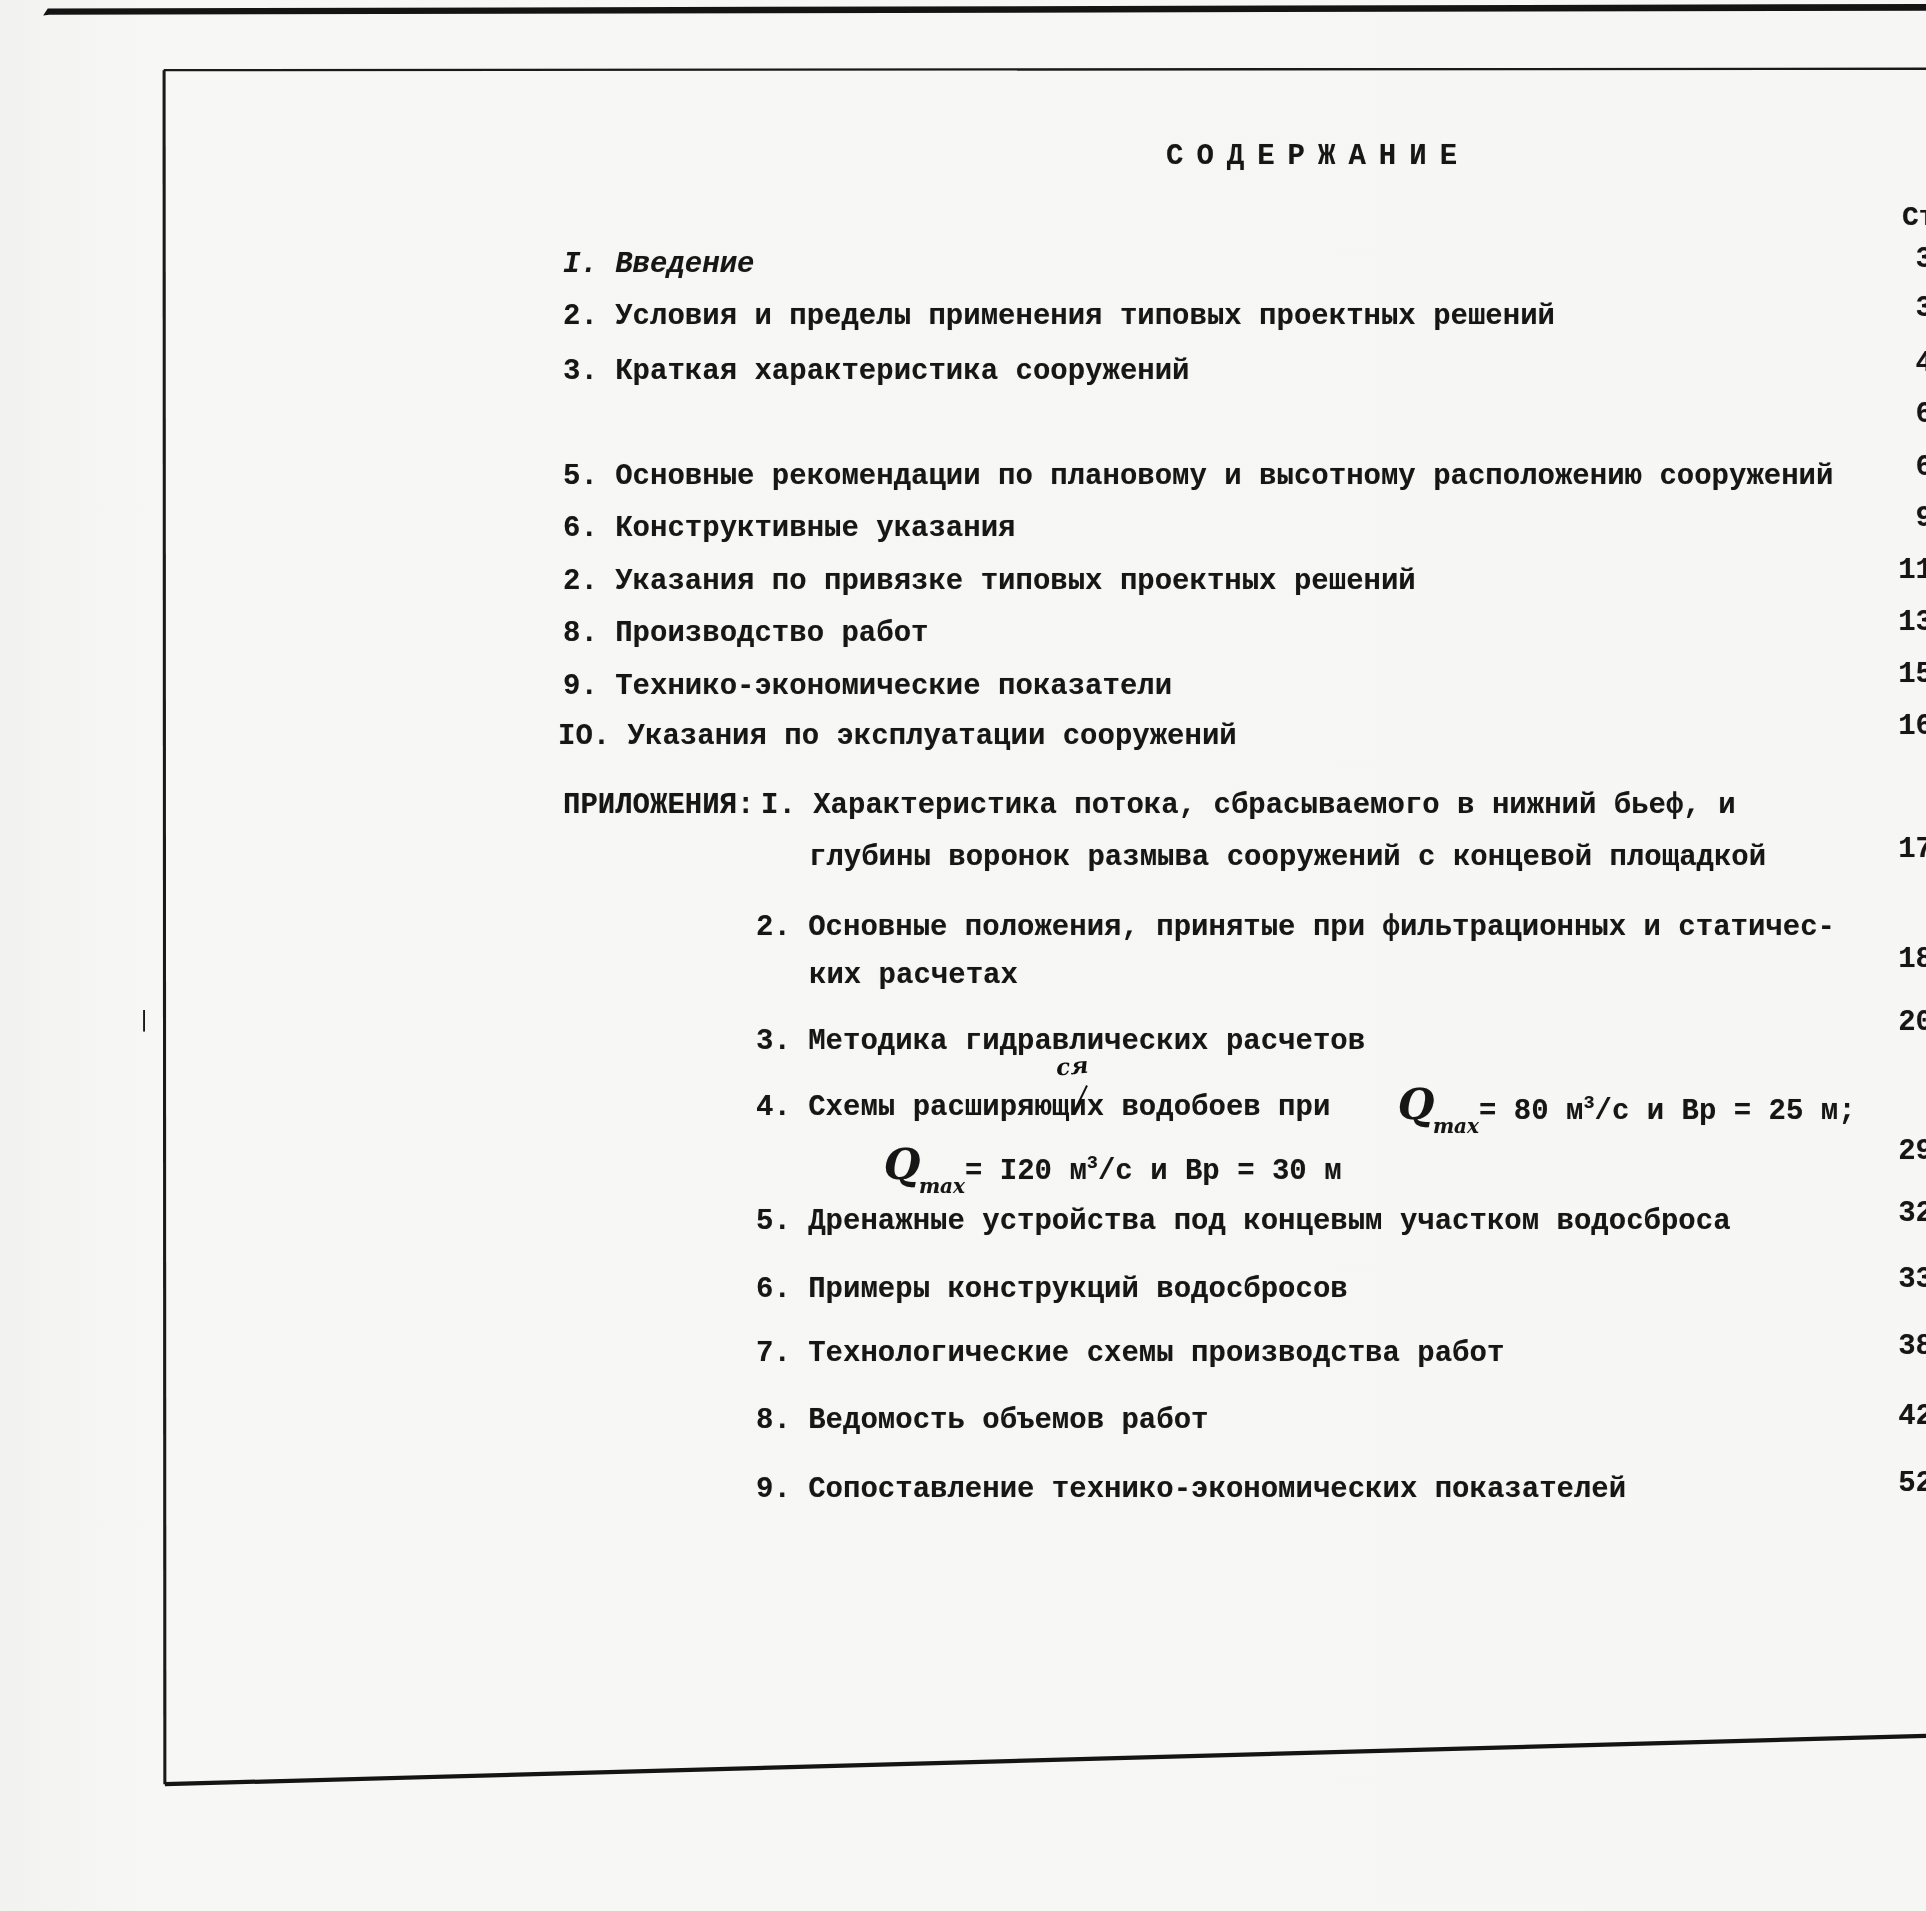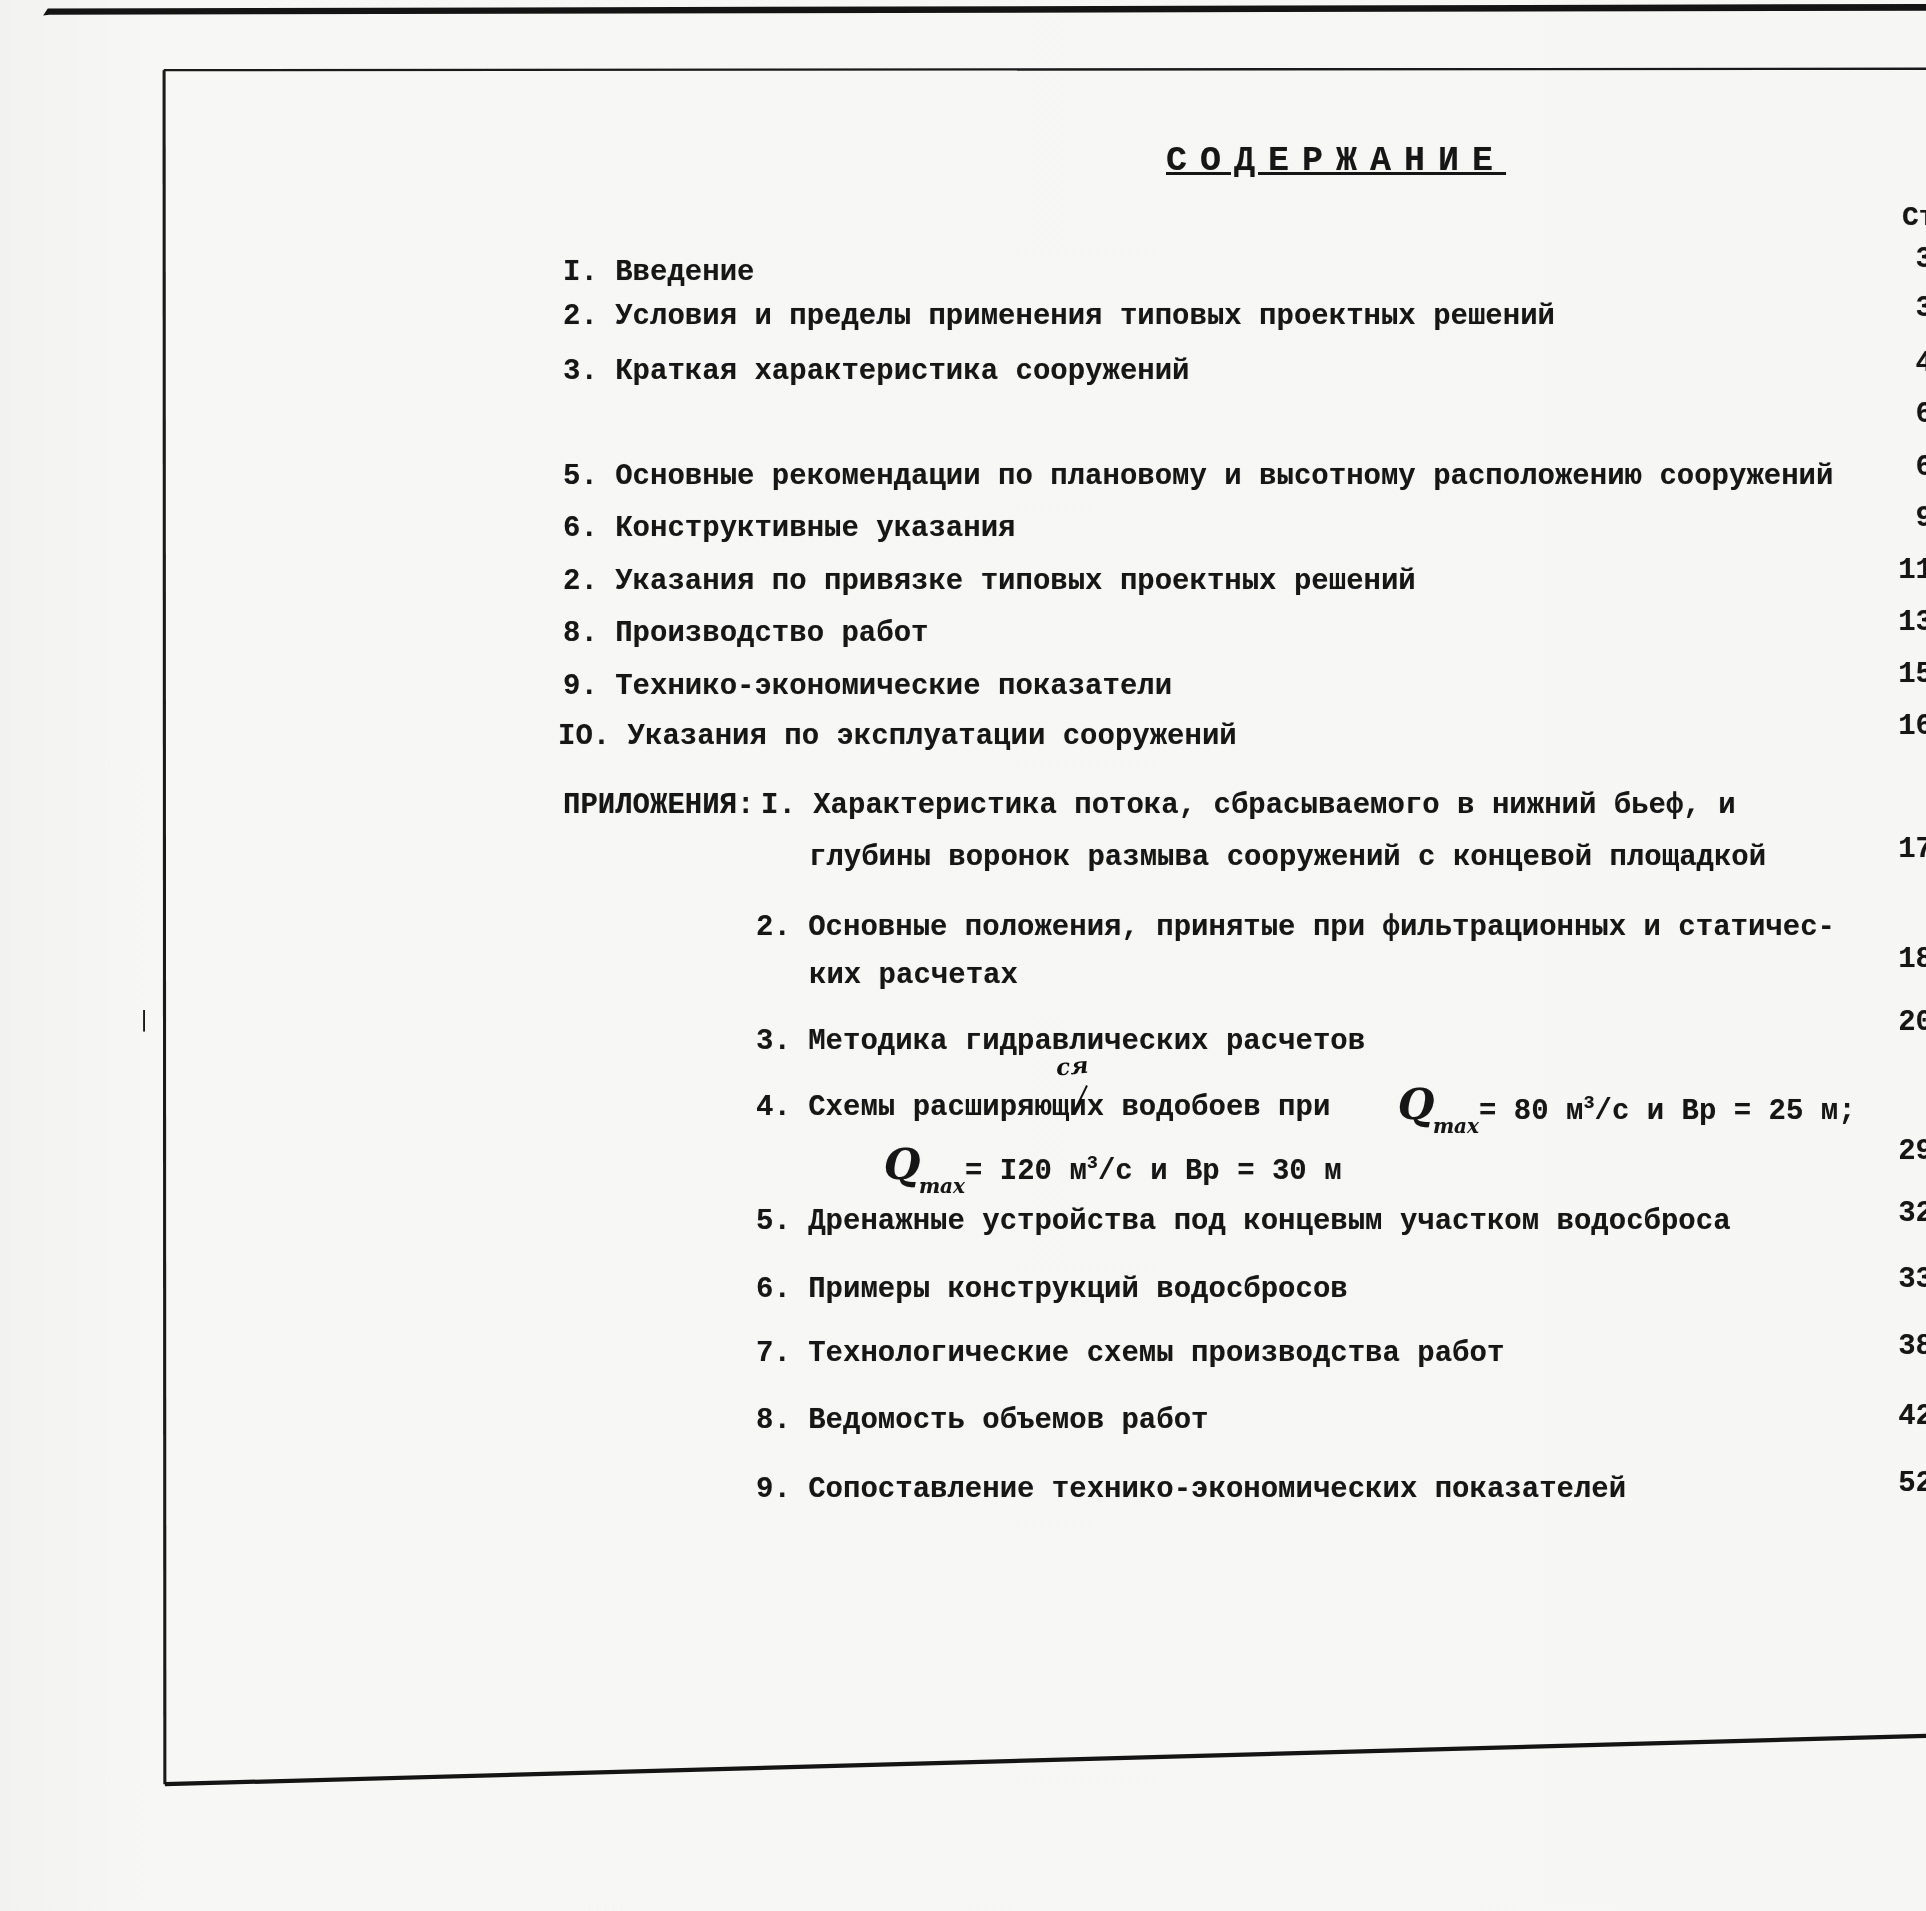--- a/index.html
+++ b/index.html
@@ -10,21 +10,21 @@
     overflow:hidden;
     font-family:"Liberation Mono","DejaVu Sans Mono",monospace;
   }
   .t{
     position:absolute;
     font:700 29px/1.2 "Liberation Mono","DejaVu Sans Mono",monospace;
     color:#161616;
     white-space:pre;
     text-shadow:0 0 0.8px rgba(20,20,20,.35);
   }
-  .title{font-size:35px;letter-spacing:13px;text-decoration:underline;}
+  .title{font-size:29px;letter-spacing:13px;}
   .hdr{font-size:28px;}
   .pg{width:69px;text-align:right;}
   .formula{position:absolute;white-space:pre;color:#161616;text-shadow:0 0 0.8px rgba(20,20,20,.35);}
   .fq{font:700 italic 42px/1 "DejaVu Serif","Liberation Serif",serif;}
   .fsub{font:700 italic 20px/1 "DejaVu Serif","Liberation Serif",serif;display:inline-block;transform:translateY(14px);margin-left:-1.5px;}
   .fbody{font:700 29px/1.2 "Liberation Mono","DejaVu Sans Mono",monospace;}
   .fbody sup{font-size:18.5px;vertical-align:super;letter-spacing:0;}
   .hand{
     position:absolute;
     font-family:"DejaVu Serif","Liberation Serif",serif;
@@ -36,21 +36,21 @@
 </style>
 </head>
 <body>
 
 <div class="page">
 
   <div class="t title" style="left:1166px;top:140px;">СОДЕРЖАНИЕ</div>
 
   <div class="t hdr" style="left:1902px;top:201px;">Стр</div>
 
-  <div class="t" style="left:563px;top:256px;">I. Введение</div>
+  <div class="t" style="left:563px;top:248px;font-style:italic;">I. Введение</div>
   <div class="t pg" style="left:1864px;top:243px;">3</div>
 
   <div class="t" style="left:563px;top:300px;">2. Условия и пределы применения типовых проектных решений</div>
   <div class="t pg" style="left:1864px;top:292px;">3</div>
 
   <div class="t" style="left:563px;top:355px;">3. Краткая характеристика сооружений</div>
   <div class="t pg" style="left:1864px;top:347px;">4</div>
 
   <div class="t pg" style="left:1864px;top:398px;">6</div>
 

